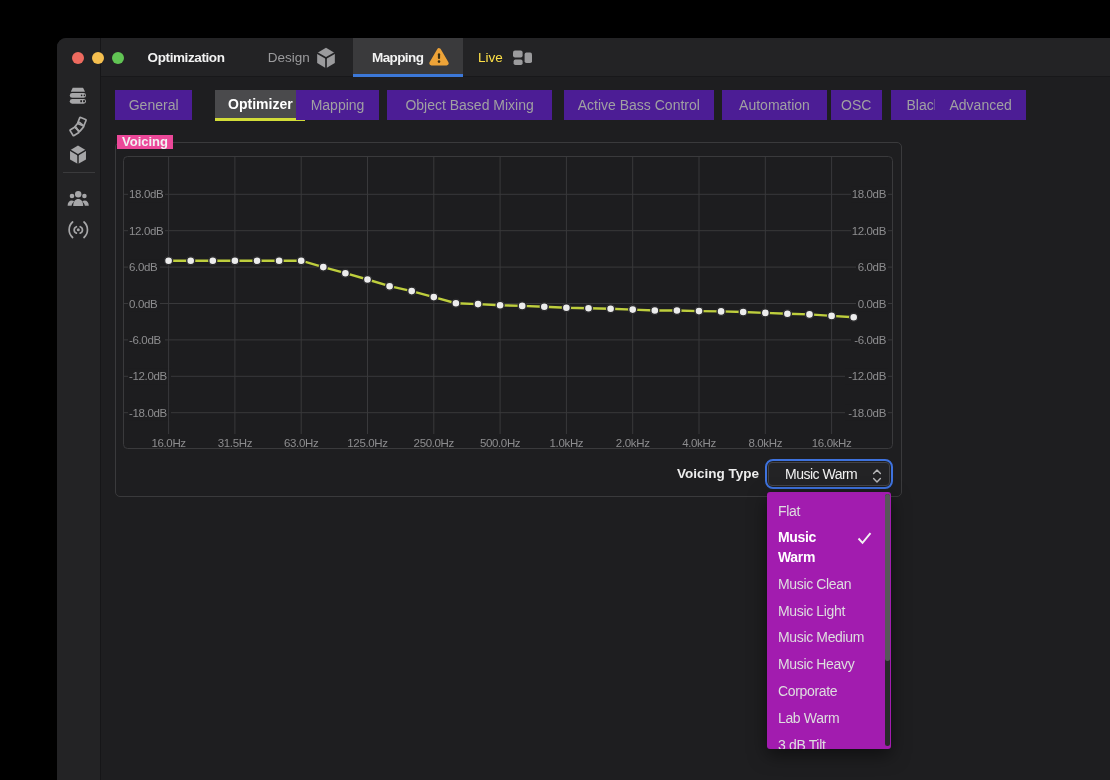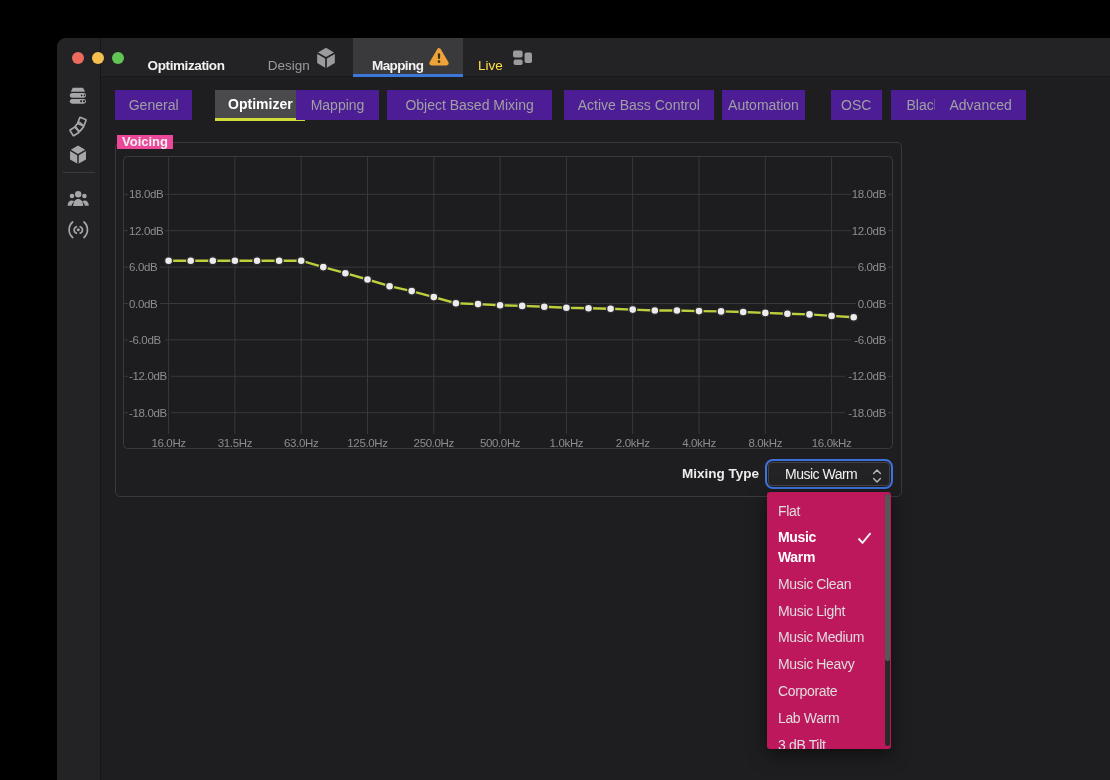--- a/index.html
+++ b/index.html
@@ -5,41 +5,41 @@
 html,body { width:1110px; height:780px; background:#000000; overflow:hidden;
   font-family:"Liberation Sans", sans-serif; -webkit-font-smoothing:antialiased; }
 #stage { position:relative; width:1110px; height:780px; }
 #win { position:absolute; left:57px; top:38px; right:0; bottom:0;
   background:#1e1e20; border-radius:9px 0 0 0; overflow:hidden; }
 #sidebar { position:absolute; left:0; top:0; width:44px; bottom:0; background:#232325;
   border-right:1px solid #161618; }
 #titlebar { position:absolute; left:44px; right:0; top:0; height:39px; background:#232325; border-bottom:1px solid #18181a; }
 .light { position:absolute; top:14px; width:12px; height:12px; border-radius:50%; }
 #sep { position:absolute; left:6px; top:134px; width:32px; height:1px; background:#3a3a3c; }
-.ttl { position:absolute; top:8px; height:39px; line-height:39px; font-size:13.5px; }
+.ttl { position:absolute; top:0; height:39px; line-height:39px; font-size:13.5px; }
 #maptab { position:absolute; left:251.8px; top:0; width:110.4px; height:39px; background:#3a3a3c;
   border-bottom:3px solid #3c78d8; }
 .tab { position:absolute; top:90px; height:30px; background:#4c1d95; color:#a0a0a2;
   font-size:14px; line-height:30px; text-align:center; }
 .tab.sel { background:#4a4a4c; color:#ffffff; font-weight:bold; height:31px;
   border-bottom:3px solid #d2dc38; line-height:28px;margin-left:18px; }
 #group { position:absolute; left:115px; top:142px; width:787px; height:355px;
   border:1px solid #3a3a3c; border-radius:5px; }
 #glabel { position:absolute; left:117px; top:135px; background:#ec4899; padding:0 5px;
   color:#f2f2f2; font-size:13px; font-weight:bold; height:14px; line-height:14px; }
 #vtype { position:absolute; left:550px; top:458px; width:209px; height:31px; line-height:31px;
   text-align:right; color:#ededed; font-size:13.5px; font-weight:600; }
 #combo { position:absolute; left:765px; top:458.5px; width:128px; height:30.5px;
   border:2px solid #3e72dd; border-radius:8px; }
 #combo-in { position:absolute; left:1px; top:1px; right:1px; bottom:1px; background:#232325;
   border:1px solid #434347; border-radius:4px; color:#f2f2f2; font-size:14px;
   line-height:22.5px; padding-left:16px; letter-spacing:-0.5px; }
 #chev { position:absolute; right:7px; top:1.5px; }
 #menu { position:absolute; left:767px; top:492px; width:124px; height:257px; padding-top:6px;
-  background:#be185d; border-radius:3px; overflow:hidden;
+  background:#a21caf; border-radius:3px; overflow:hidden;
   box-shadow:0 6px 18px rgba(0,0,0,.5); }
 .mi { position:relative; height:26.9px; line-height:26.9px; padding-left:11px;
   color:#dededf; font-size:14px; white-space:nowrap; letter-spacing:-0.35px; }
 .mi.two { height:45.8px; line-height:19.4px; padding-top:3.6px; }
 .mi.sel { color:#ffffff; font-weight:bold; }
 .chk { position:absolute; right:19px; top:7px; }
 #mtrack { position:absolute; left:884.5px; top:494px; width:5.5px; height:252px; background:#29292b; border-radius:3px; }
 #mthumb { position:absolute; left:884.5px; top:494px; width:5.5px; height:167px; background:#57575a; border-radius:3px; }
 </style></head>
 <body>
@@ -57,21 +57,21 @@
     <div class="light" style="left:35px;background:#f5bf4f"></div>
     <div class="light" style="left:54.7px;background:#61c454"></div>
     <div id="sep"></div>
   </div>
 </div>
 <div class="tab" style="left:115.0px;width:77.3px">General</div>
 <div class="tab sel" style="left:197.4px;width:90.0px">Optimizer</div>
 <div class="tab" style="left:295.8px;width:83.4px">Mapping</div>
 <div class="tab" style="left:387.1px;width:165px">Object Based Mixing</div>
 <div class="tab" style="left:564.0px;width:149.6px">Active Bass Control</div>
-<div class="tab" style="left:722.0px;width:83px">Automation</div>
+<div class="tab" style="left:722.0px;width:105px">Automation</div>
 <div class="tab" style="left:830.5px;width:51.5px">OSC</div>
 <div class="tab" style="left:891.0px;width:92.7px">BlackTrax</div>
 <div class="tab" style="left:935px;width:91.3px">Advanced</div>
 <div id="group"></div>
 <div id="glabel">Voicing</div>
 <svg width="770" height="293" viewBox="0 0 770 293" style="position:absolute;left:123px;top:156px">
 <rect x="0.5" y="0.5" width="769" height="292" rx="4" fill="#1d1d1f" stroke="#3a3a3c" stroke-width="1"></rect>
 <line x1="1" y1="38.3" x2="769" y2="38.3" stroke="#39393b" stroke-width="1"></line>
 <line x1="1" y1="74.7" x2="769" y2="74.7" stroke="#39393b" stroke-width="1"></line>
 <line x1="1" y1="111.1" x2="769" y2="111.1" stroke="#39393b" stroke-width="1"></line>
@@ -158,21 +158,21 @@
 <circle cx="553.9" cy="154.5" r="4" fill="#ececec" stroke="#2a2a2c" stroke-width="1.4"></circle>
 <circle cx="576.0" cy="155.1" r="4" fill="#ececec" stroke="#2a2a2c" stroke-width="1.4"></circle>
 <circle cx="598.1" cy="155.4" r="4" fill="#ececec" stroke="#2a2a2c" stroke-width="1.4"></circle>
 <circle cx="620.2" cy="156.0" r="4" fill="#ececec" stroke="#2a2a2c" stroke-width="1.4"></circle>
 <circle cx="642.3" cy="156.9" r="4" fill="#ececec" stroke="#2a2a2c" stroke-width="1.4"></circle>
 <circle cx="664.4" cy="157.8" r="4" fill="#ececec" stroke="#2a2a2c" stroke-width="1.4"></circle>
 <circle cx="686.5" cy="158.4" r="4" fill="#ececec" stroke="#2a2a2c" stroke-width="1.4"></circle>
 <circle cx="708.6" cy="159.9" r="4" fill="#ececec" stroke="#2a2a2c" stroke-width="1.4"></circle>
 <circle cx="730.7" cy="161.2" r="4" fill="#ececec" stroke="#2a2a2c" stroke-width="1.4"></circle>
 </svg>
-<div id="vtype">Mixing Type</div>
+<div id="vtype">Voicing Type</div>
 <div id="combo">
       <div id="combo-in">Music Warm
   <svg id="chev" width="10" height="24" viewBox="0 0 10 24">
     <path d="M1.6 9.6 L5 6.0 L8.4 9.6" fill="none" stroke="#b6b6b8" stroke-width="1.4" stroke-linecap="round" stroke-linejoin="round"></path>
     <path d="M1.6 14.4 L5 18.0 L8.4 14.4" fill="none" stroke="#b6b6b8" stroke-width="1.4" stroke-linecap="round" stroke-linejoin="round"></path>
   </svg>
 </div>
     </div>
 <div id="menu">
 <div class="mi">Flat</div>

